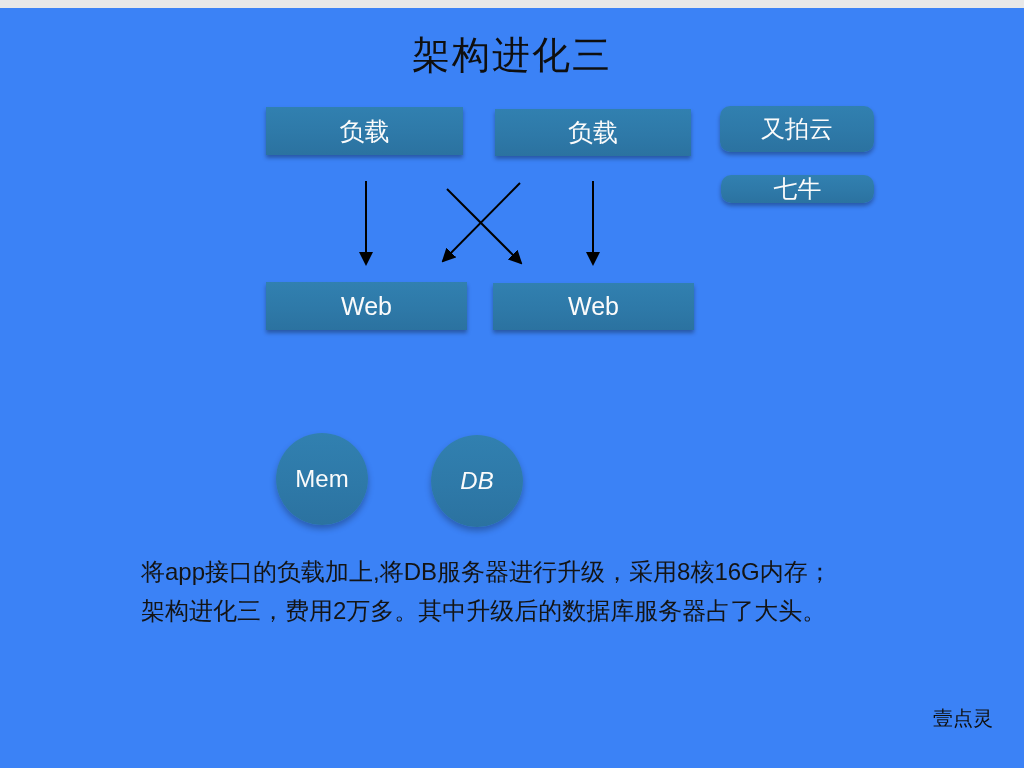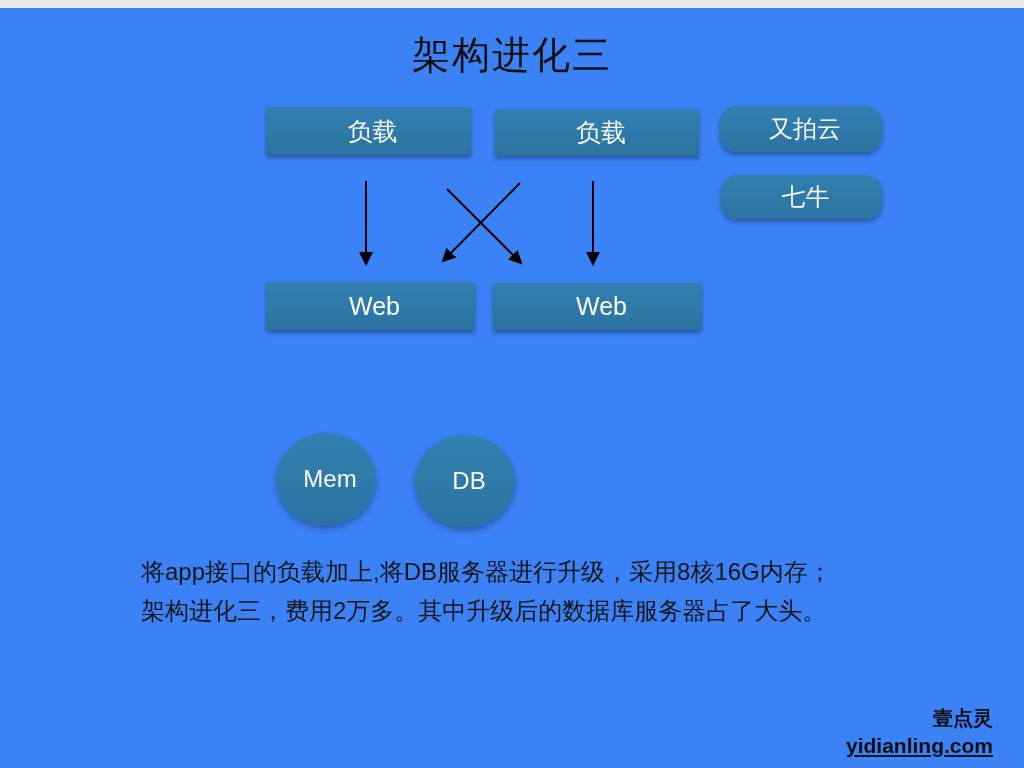--- a/index.html
+++ b/index.html
@@ -18,43 +18,42 @@
     color:#0f0f0f; font-weight:400;
   }
   .node {
     position:absolute;
     background:#2e79a8;
     background:linear-gradient(180deg,#3180b0 0%,#2e79a8 55%,#2b72a0 100%);
     color:#fbfbfb;
     display:flex; align-items:center; justify-content:center;
     font-size:25px;
     box-shadow:0 3px 4px rgba(0,0,0,0.32);
-    padding-left:8px;
   }
-  .pill { border-radius:16px; font-size:24px; }
+  .pill { border-radius:10px; font-size:24px; }
   .circle { border-radius:50%; font-size:24px; box-shadow:0 4px 6px rgba(0,0,0,0.28);text-align:right; }
 
   #node-load1 { left:266px; top:99px;  width:197px; height:48px; }
   #node-load2 { left:495px; top:101px; width:196px; height:47px; }
   #node-upyun { left:720px; top:98px;  width:154px; height:46px; }
-  #node-qiniu { left:721px; top:167px; width:153px; height:44px; }
+  #node-qiniu { left:721px; top:167px; width:153px; height:28px; }
   #node-web1  { left:266px; top:274px; width:201px; height:48px; }
   #node-web2  { left:493px; top:275px; width:201px; height:47px; }
   #node-mem   { left:276px; top:425px; width:92px;  height:92px; }
-  #node-db    { left:415px; top:427px; width:92px;  height:92px; }
+  #node-db    { left:431px; top:427px; width:92px;  height:92px;font-style:italic; }
 
   .arrows-layer { position:absolute; left:0; top:0; pointer-events:none; }
 
   .description {
     position:absolute; left:141px; top:544px; width:780px;
     font-size:24px; line-height:39px; color:#141414;
   }
   .footer {
     position:absolute; right:31px; top:697px; width:300px;
-    text-align:right; color:#0f0f0f;font-weight:bold;
+    text-align:right; color:#0f0f0f;
   }
   .footer-brand { font-size:20px; line-height:27px; }
   .footer-link  { font-size:21px; line-height:27px; color:#0f0f0f; text-decoration:underline; cursor:pointer; }
 </style>
 </head>
 <body>
 
 <div class="stage">
 
   <div class="slide-title">架构进化三</div>
@@ -96,16 +95,15 @@
     <line x1="593" y1="173" x2="593" y2="256" stroke="#000000" stroke-width="2" marker-end="url(#arrowhead)"></line>
   </svg>
 
   <div class="description">
     <div>将app接口的负载加上,将DB服务器进行升级，采用8核16G内存；</div>
     <div>架构进化三，费用2万多。其中升级后的数据库服务器占了大头。</div>
   </div>
 
   <div class="footer">
     <div class="footer-brand">壹点灵</div>
-    <div><a class="footer-link" href="#">yidianling.com</a></div>
   </div>
 
 </div>
 
 </body></html>

